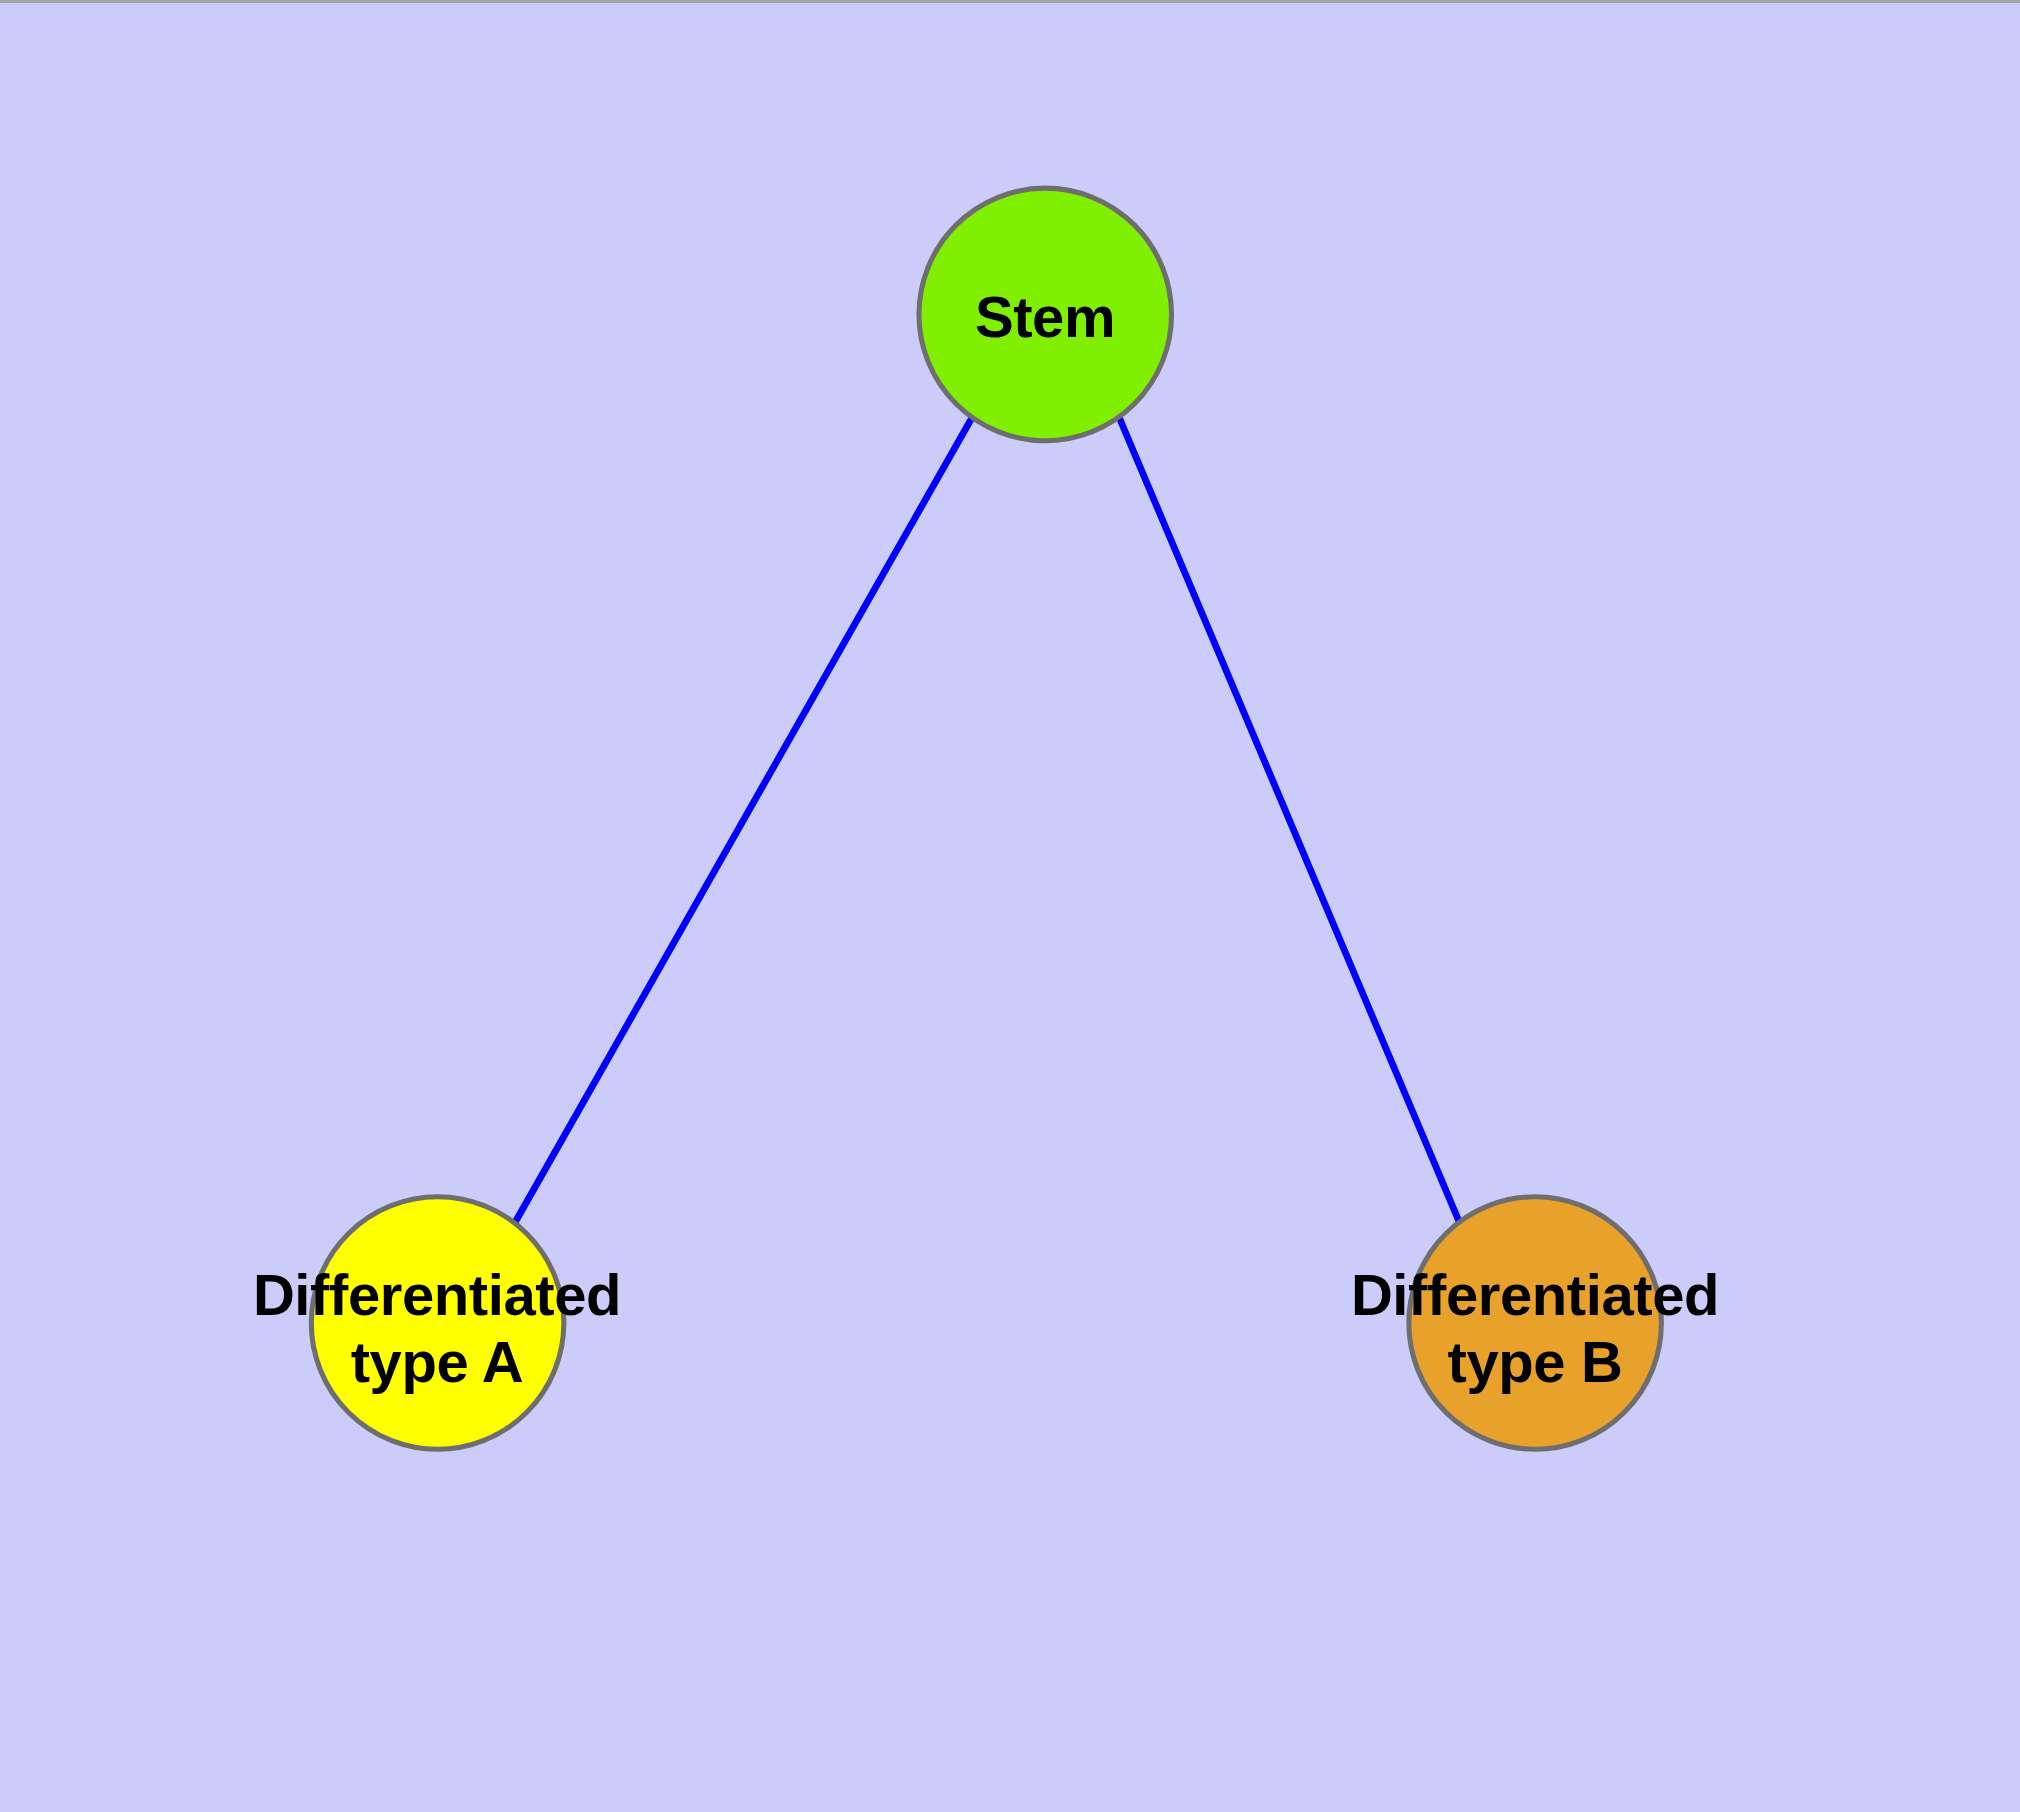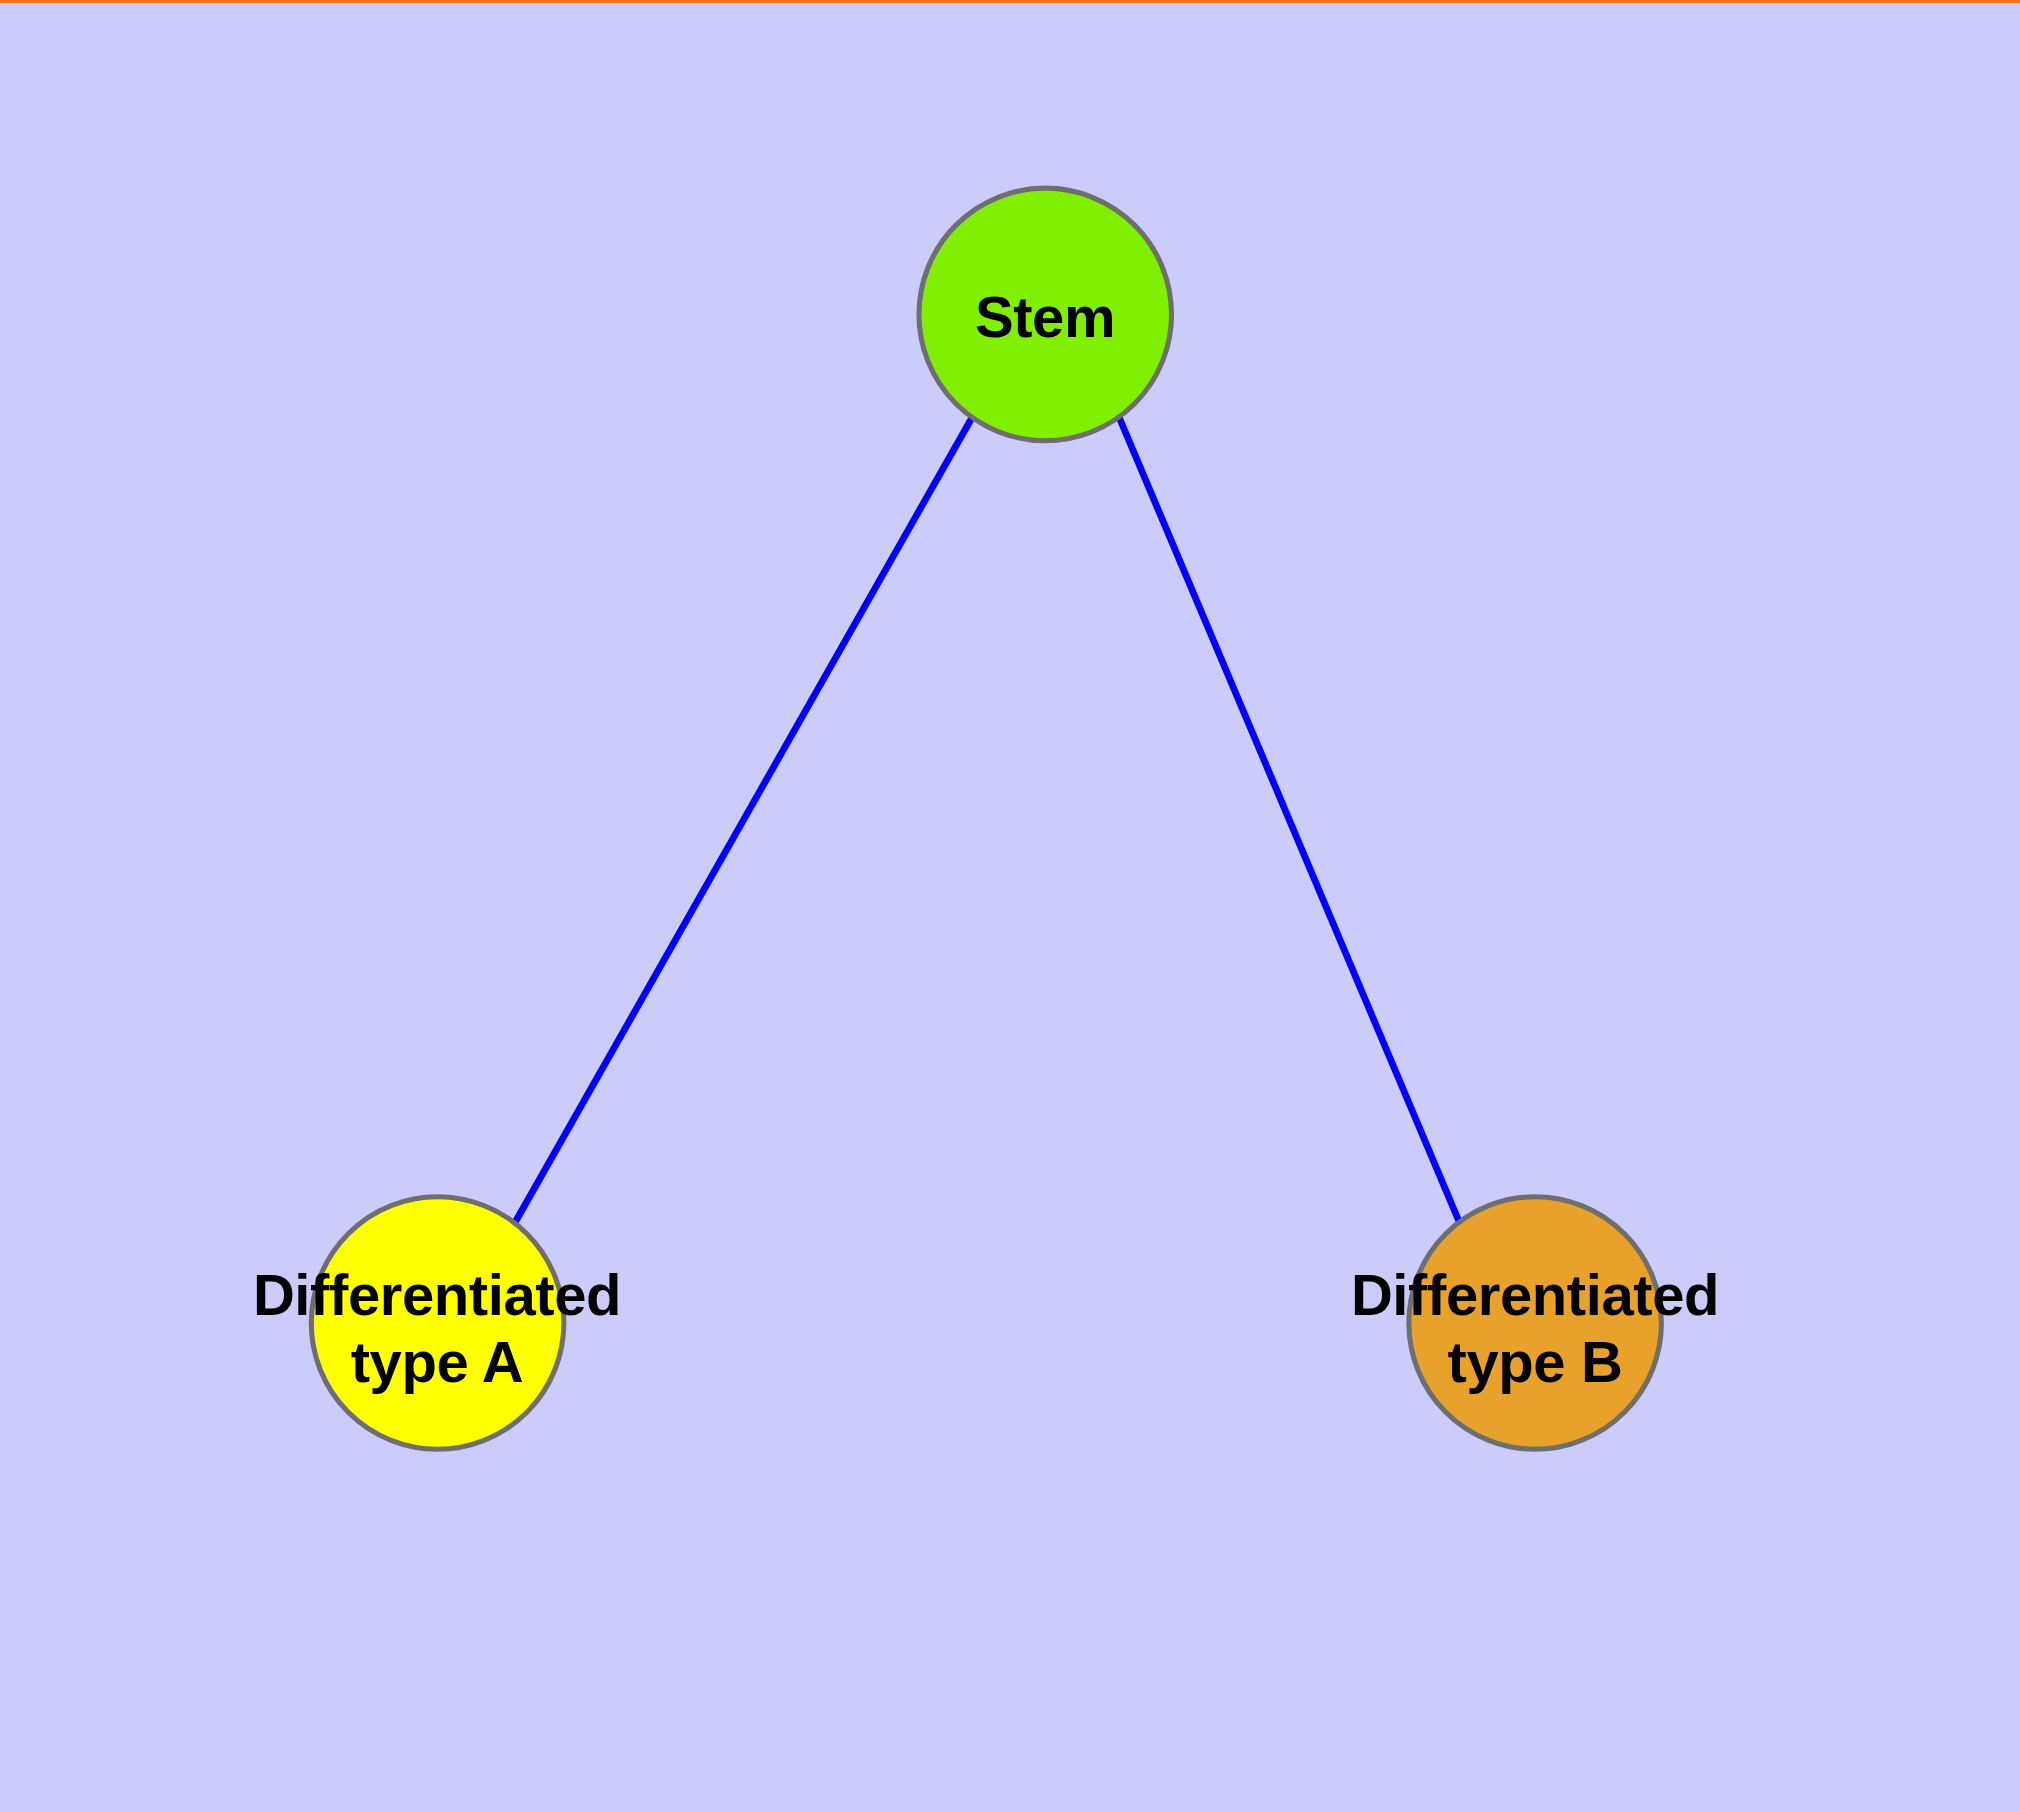--- a/index.html
+++ b/index.html
@@ -5,21 +5,21 @@
 <style>
   html, body {
     margin: 0;
     padding: 0;
     background: #ffffff;
   }
   #canvas {
     position: relative;
     width: 2021px;
     height: 1812px;
-    background: #f97316;
+    background: #a3a3a3;
     overflow: hidden;
     font-family: "Liberation Sans", "DejaVu Sans", sans-serif;
   }
   #plot-area {
     position: absolute;
     left: 0;
     top: 2.5px;
     width: 2021px;
     height: 1810px;
     background: #ccccfb;

